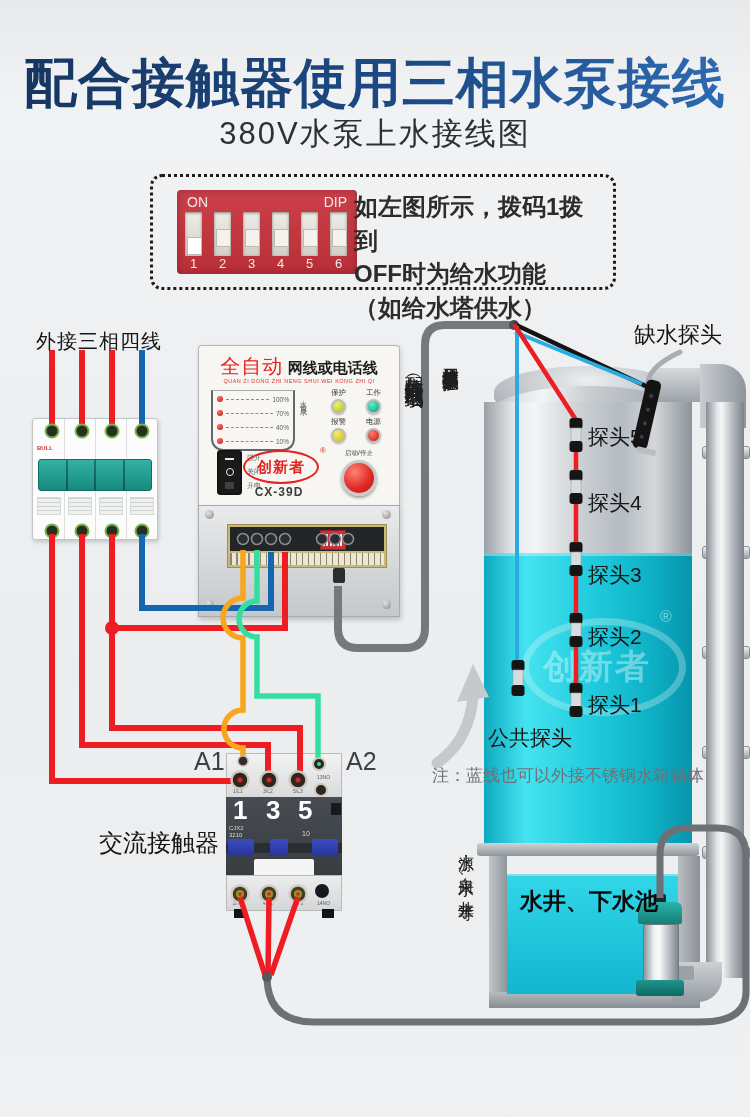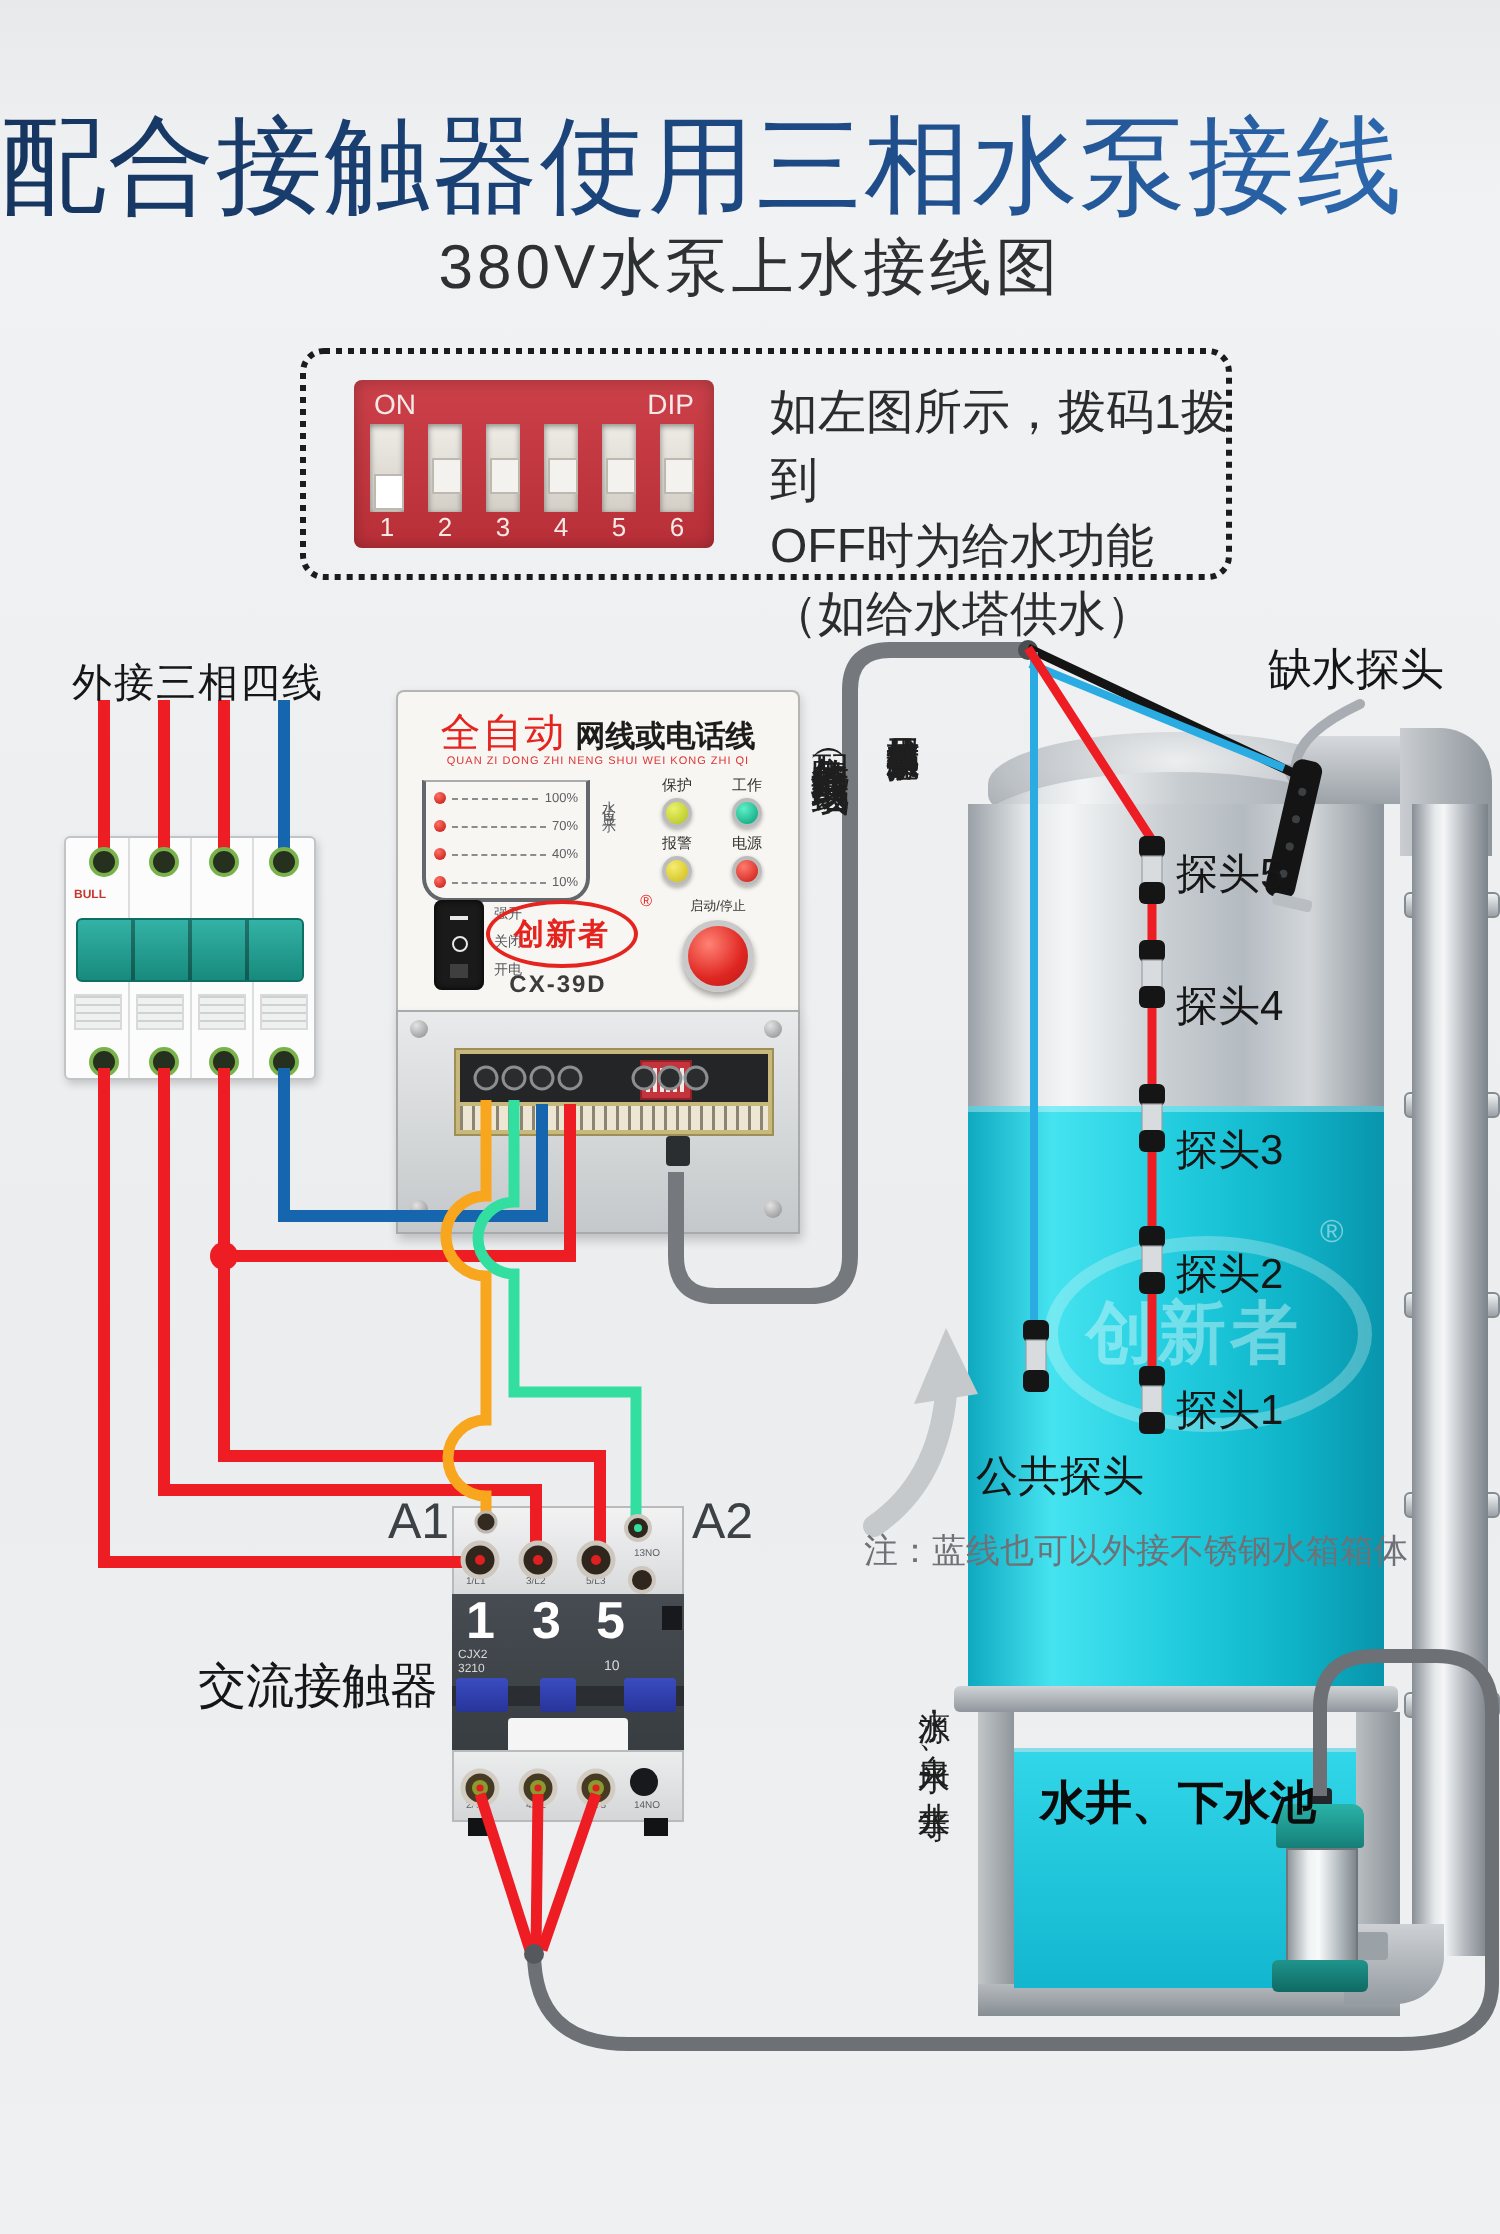--- a/index.html
+++ b/index.html
@@ -1,37 +1,37 @@
 <!DOCTYPE html>
 <html><head>
 <meta charset="utf-8">
 <style>
   html,body{margin:0;padding:0;background:#dfe1e3;font-family:"Liberation Sans","DejaVu Sans",sans-serif;}
   .stage{position:relative;width:750px;height:1117px;margin:0 auto;overflow:hidden;
          background:linear-gradient(180deg,#e7e9eb 0%,#f1f2f4 9%,#ebedef 60%,#eef0f1 100%);}
   .abs{position:absolute;}
   
-  .title{left:0;top:48px;width:750px;font-size:53px;font-weight:normal;letter-spacing:1px;
+  .title{left:0;top:48px;width:750px;text-align:center;font-size:53px;font-weight:bold;letter-spacing:1px;
          color:#1d4a85;}
   @supports (-webkit-background-clip:text) or (background-clip:text){
     .title{background:linear-gradient(90deg,#16355f,#1d4a85 55%,#2e6cb4);-webkit-background-clip:text;background-clip:text;color:transparent;}
   }
   .subtitle{left:0;top:113px;width:750px;text-align:center;font-size:31px;color:#2e3134;letter-spacing:2px;}
   
   .dipbox{left:150px;top:174px;width:460px;height:110px;border:3px dotted #1c1c1c;border-radius:12px;}
   .dipswitch{left:24px;top:13px;width:180px;height:84px;background:linear-gradient(180deg,#cb4049,#b92f38);border-radius:4px;box-shadow:inset 0 0 8px rgba(0,0,0,.25);}
   .dip-on{left:10px;top:4px;font-size:14px;color:#f3e9e6;}
   .dip-dip{right:10px;top:4px;font-size:14px;color:#f3e9e6;}
   .dip-slots{left:8px;top:22px;width:164px;display:flex;gap:12px;}
   .dip-slot{position:relative;width:17px;height:44px;background:linear-gradient(180deg,#efece6,#d3cfc7);box-shadow:inset 0 1px 3px rgba(0,0,0,.45);}
   .dip-knob{position:absolute;left:2px;width:13px;height:16px;background:#f4f2ee;border:1px solid #bdb9b1;top:17px;}
   .dip-slot.off .dip-knob{top:25px;background:#ffffff;}
   .dip-nums{left:8px;top:66px;width:164px;display:flex;gap:12px;}
   .dip-nums span{width:17px;text-align:center;font-size:13px;color:#f3e9e6;}
-  .dip-note{left:232px;top:13px;width:235px;font-size:24px;line-height:1.4;color:#2c2c2c;}
+  .dip-note{left:201px;top:13px;width:235px;font-size:24px;line-height:1.4;color:#2c2c2c;font-weight:bold;}
   
   .lbl{color:#161616;}
   .lbl-breaker{left:36px;top:328px;font-size:20px;letter-spacing:1px;}
   .lbl-a1{left:194px;top:747px;font-size:25px;color:#3c4146;}
   .lbl-a2{left:346px;top:747px;font-size:25px;color:#3c4146;}
   .lbl-contactor{left:99px;top:827px;font-size:24px;}
   .lbl-lack{left:634px;top:320px;font-size:22px;}
   .lbl-probe{left:588px;font-size:21px;}
   .lbl-common{left:488px;top:724px;font-size:21px;}
   .lbl-note{left:432px;top:764px;font-size:17px;color:#6e7276;}

